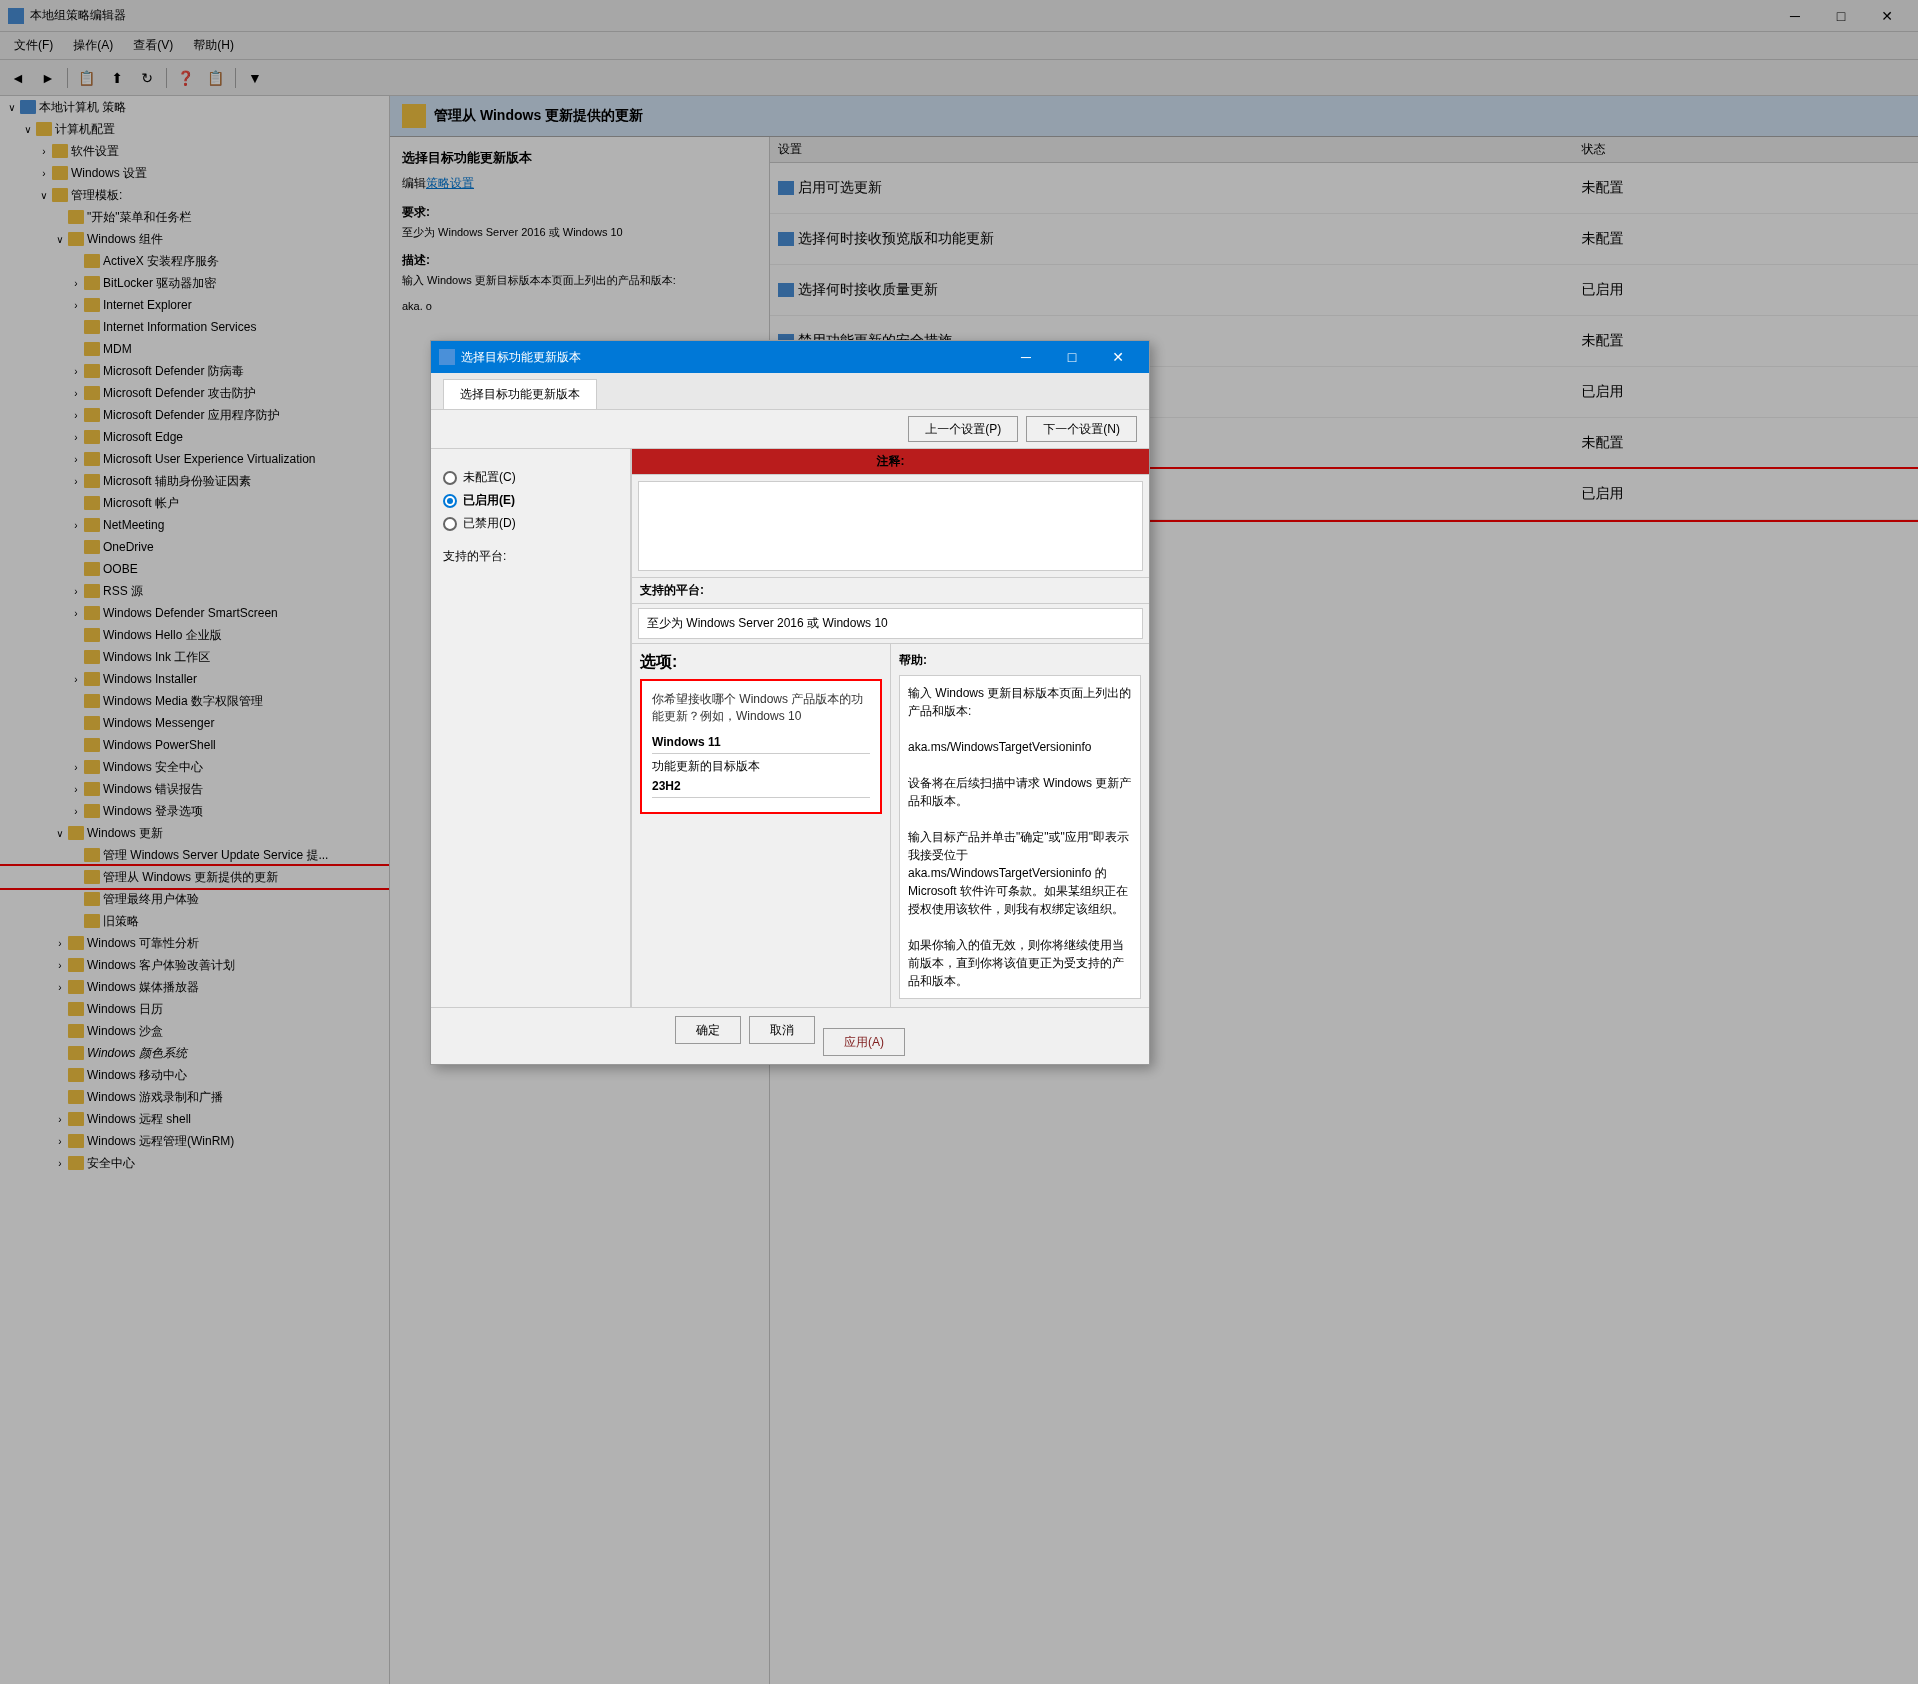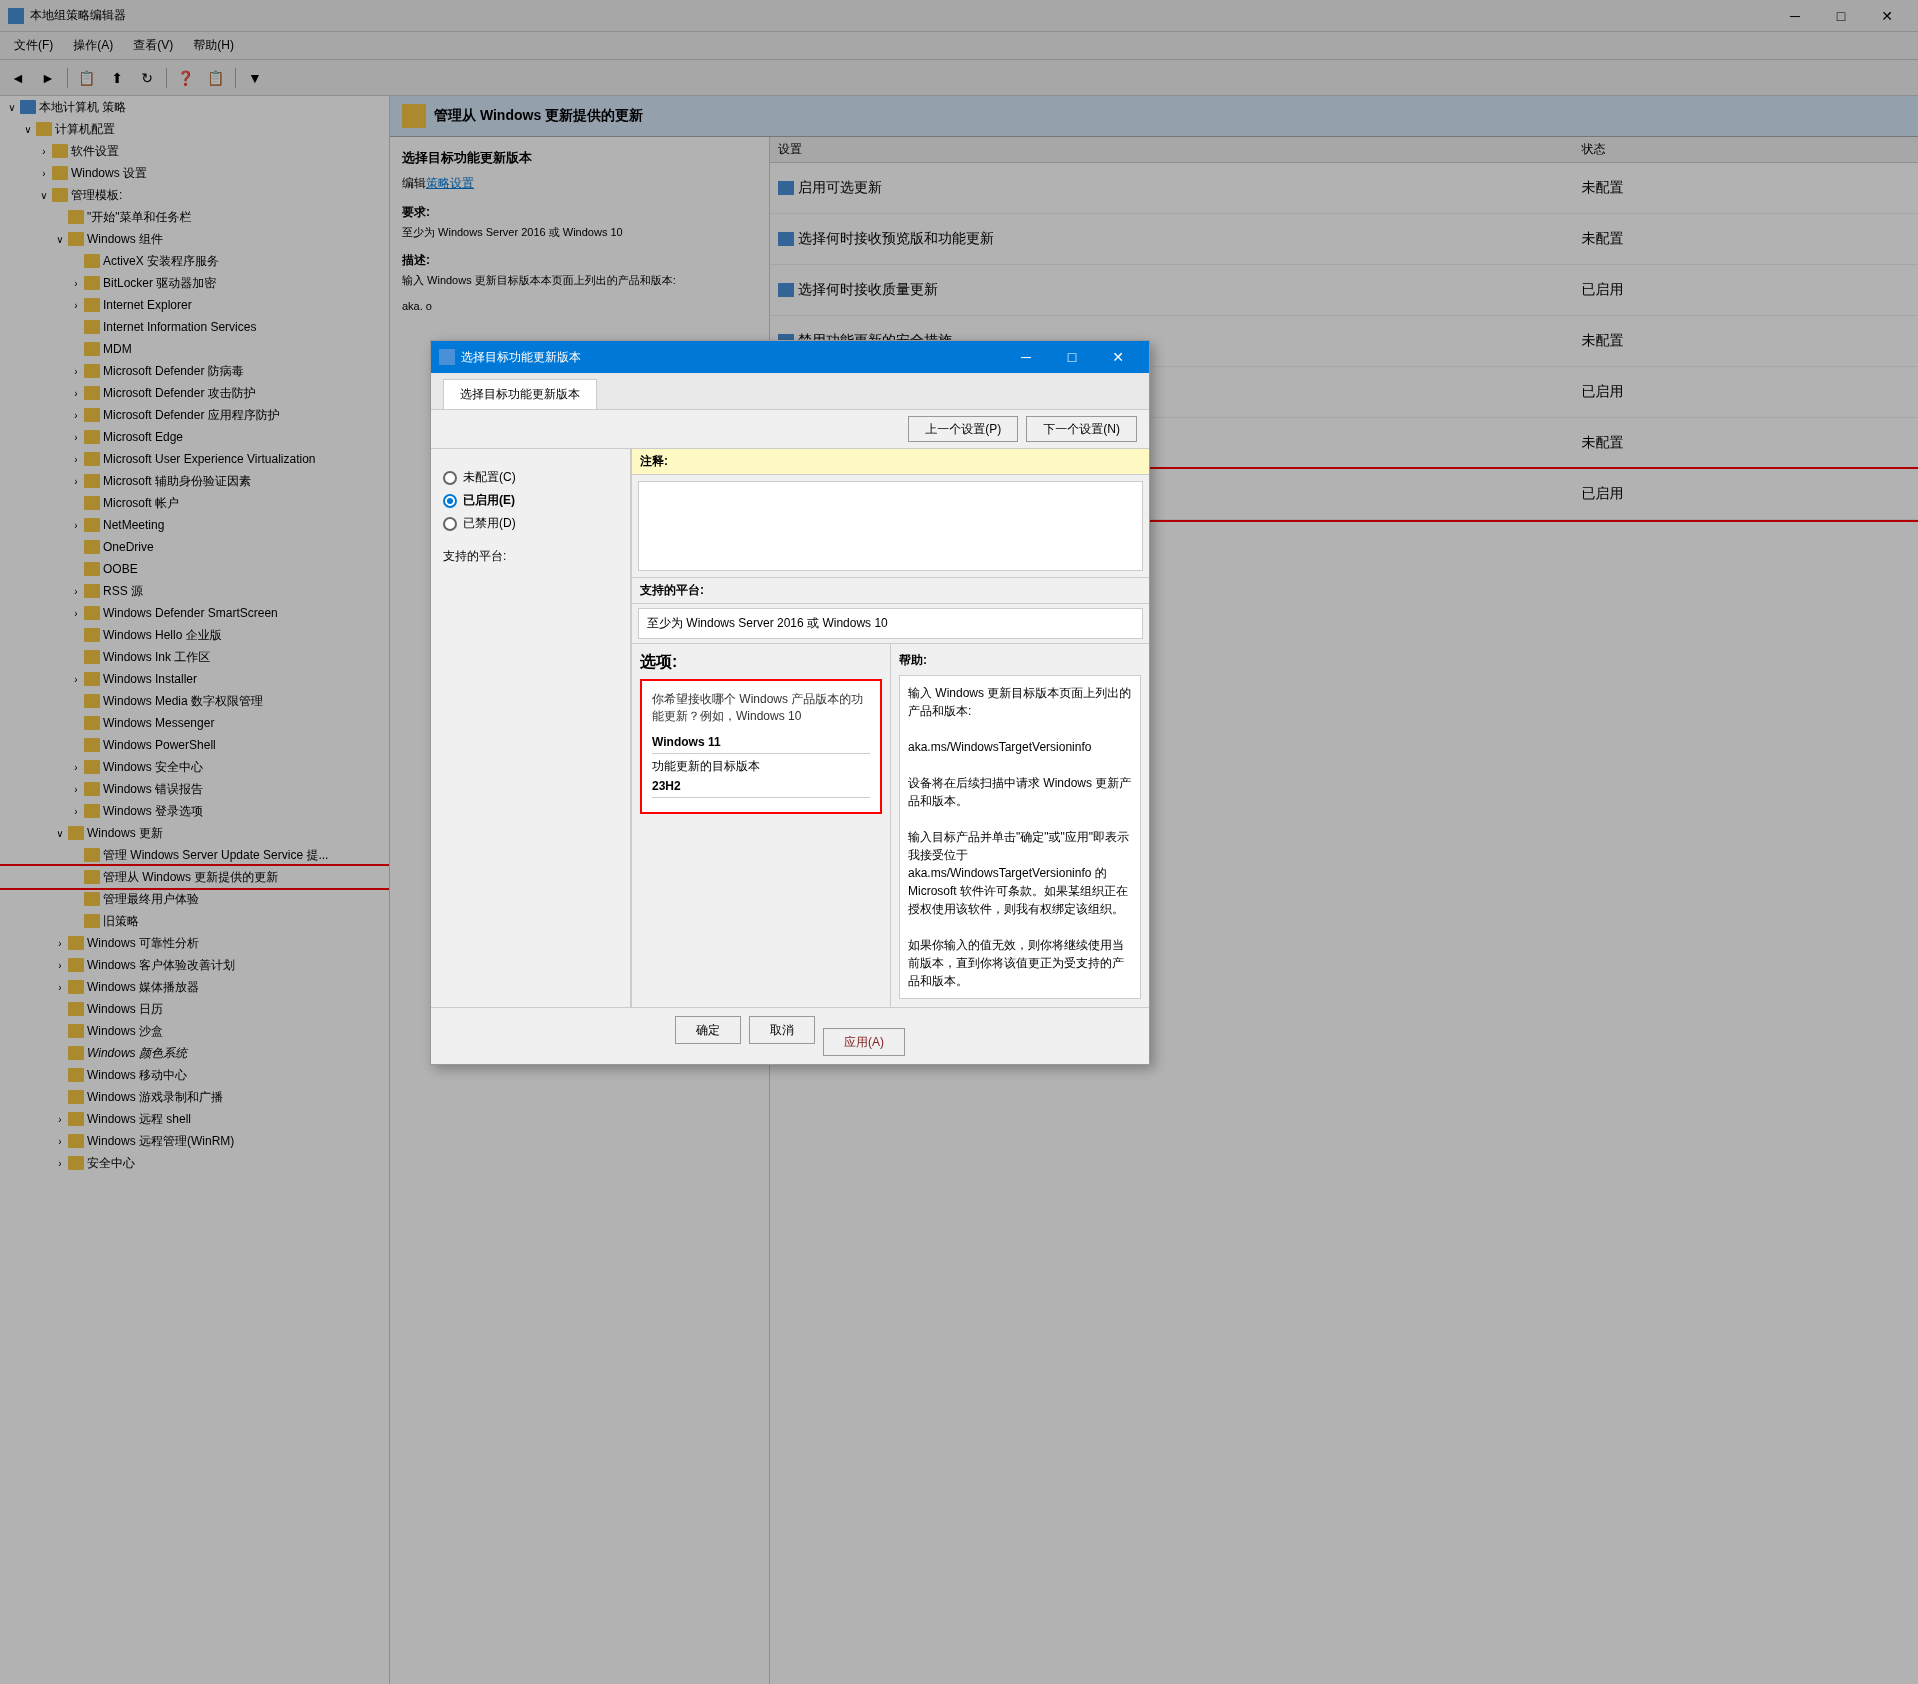--- a/index.html
+++ b/index.html
@@ -533,21 +533,21 @@
           <label class="radio-item">
             <span class="radio-input"></span>
             <span>已禁用(D)</span>
           </label>
         </div>
         <div style="margin-top: 16px; font-size:12px;">支持的平台:</div>
       </div>
 
       <div style="flex:1; display:flex; flex-direction:column; border-left: 1px solid #ccc;">
 
-        <div style="padding:4px 8px; font-size:12px; font-weight:bold; background:#fef9c3; border-bottom:1px solid #ccc;">注释:</div>
+        <div style="padding:4px 8px; font-size:12px; font-weight:bold; background:#b91c1c; border-bottom:1px solid #ccc;text-align:center;">注释:</div>
         <div style="flex:0 0 90px; border:1px solid #ccc; margin:6px; background:white; overflow:auto;"></div>
 
         <div style="padding:4px 8px; font-size:12px; font-weight:bold; background:#f0f0f0; border-bottom:1px solid #ccc; border-top:1px solid #ccc;">支持的平台:</div>
         <div style="margin:4px 6px 4px; border:1px solid #ccc; background:white; padding:6px 8px; font-size:12px; min-height:30px;">至少为 Windows Server 2016 或 Windows 10</div>
 
         <div style="display:flex; flex:1; border-top:1px solid #ccc; overflow:hidden;">
 
           <div style="flex:1; padding:8px; overflow:auto;">
             <div style="font-size:16px; font-weight:bold; margin-bottom:6px;">选项:</div>
             <div style="border:2px solid red; padding:10px; background:white;">

